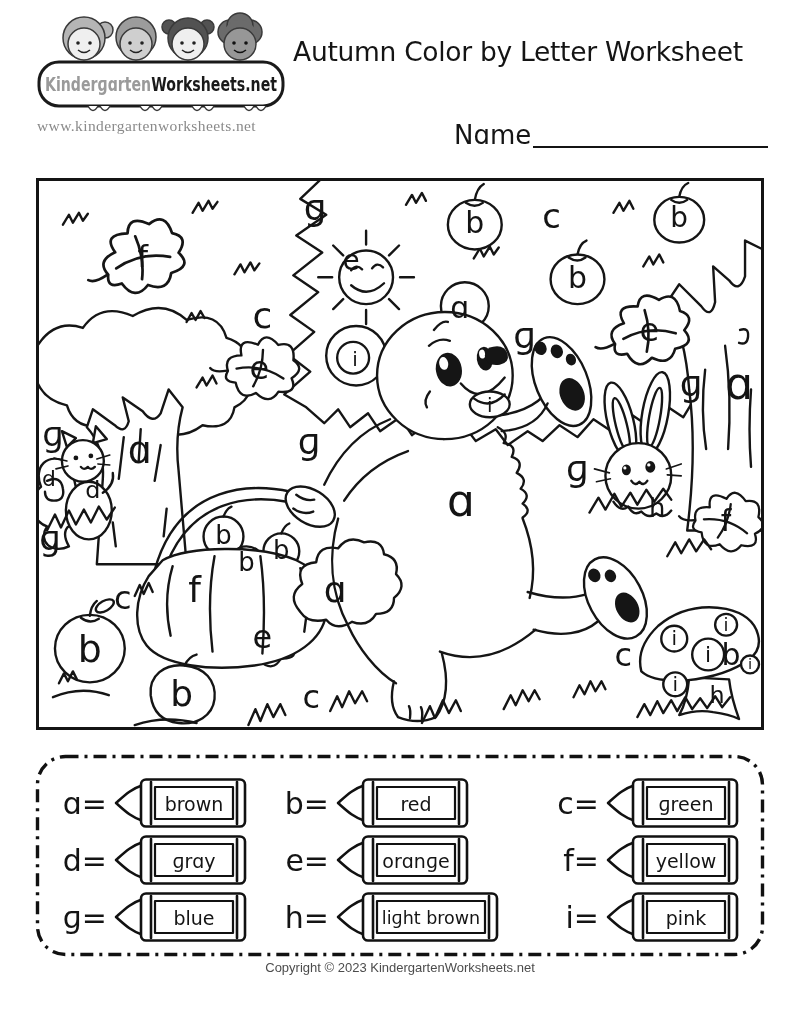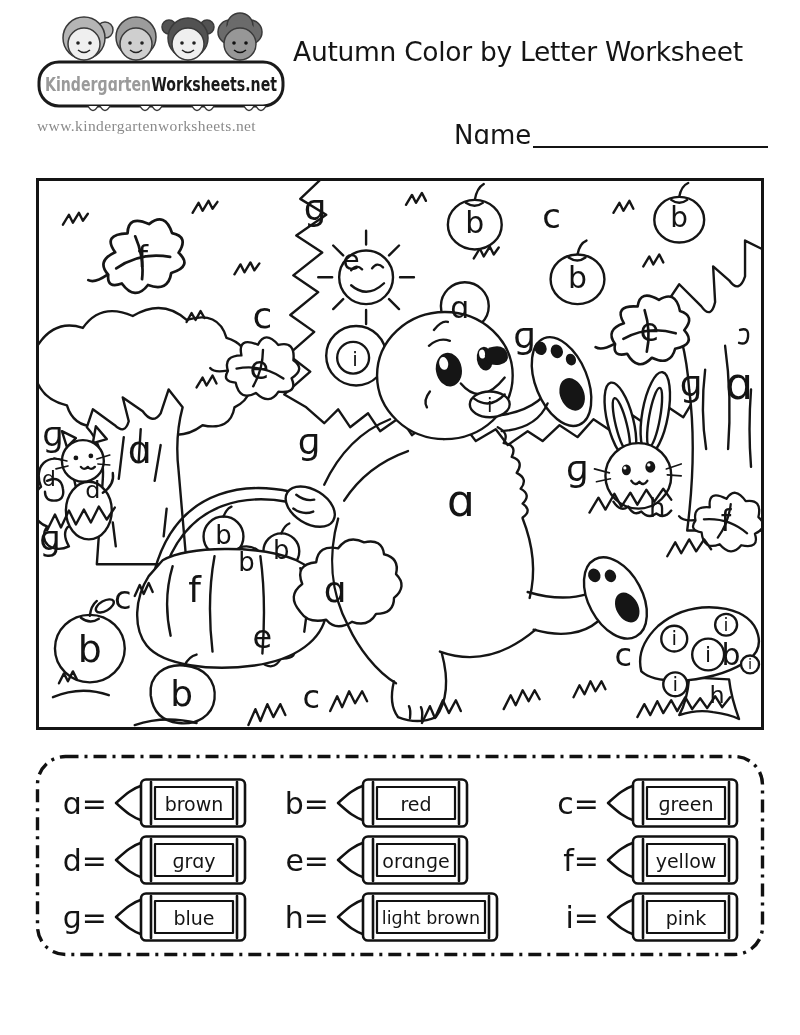--- a/index.html
+++ b/index.html
@@ -447,15 +447,16 @@
       <line x1="128" y1="6" x2="128" y2="48"></line>
       <rect x="46" y="11" width="78" height="32" stroke-width="2.2"></rect>
     </g>
     <text x="85" y="27.5" font-size="19" text-anchor="middle" dominant-baseline="central">pink</text>
   </svg>
         </div>
       </div>
   </div>
 
   <div class="footer">
+    <div>Copyright © 2023 KindergartenWorksheets.net</div>
   </div>
 
 </div>
 
 </body></html>

